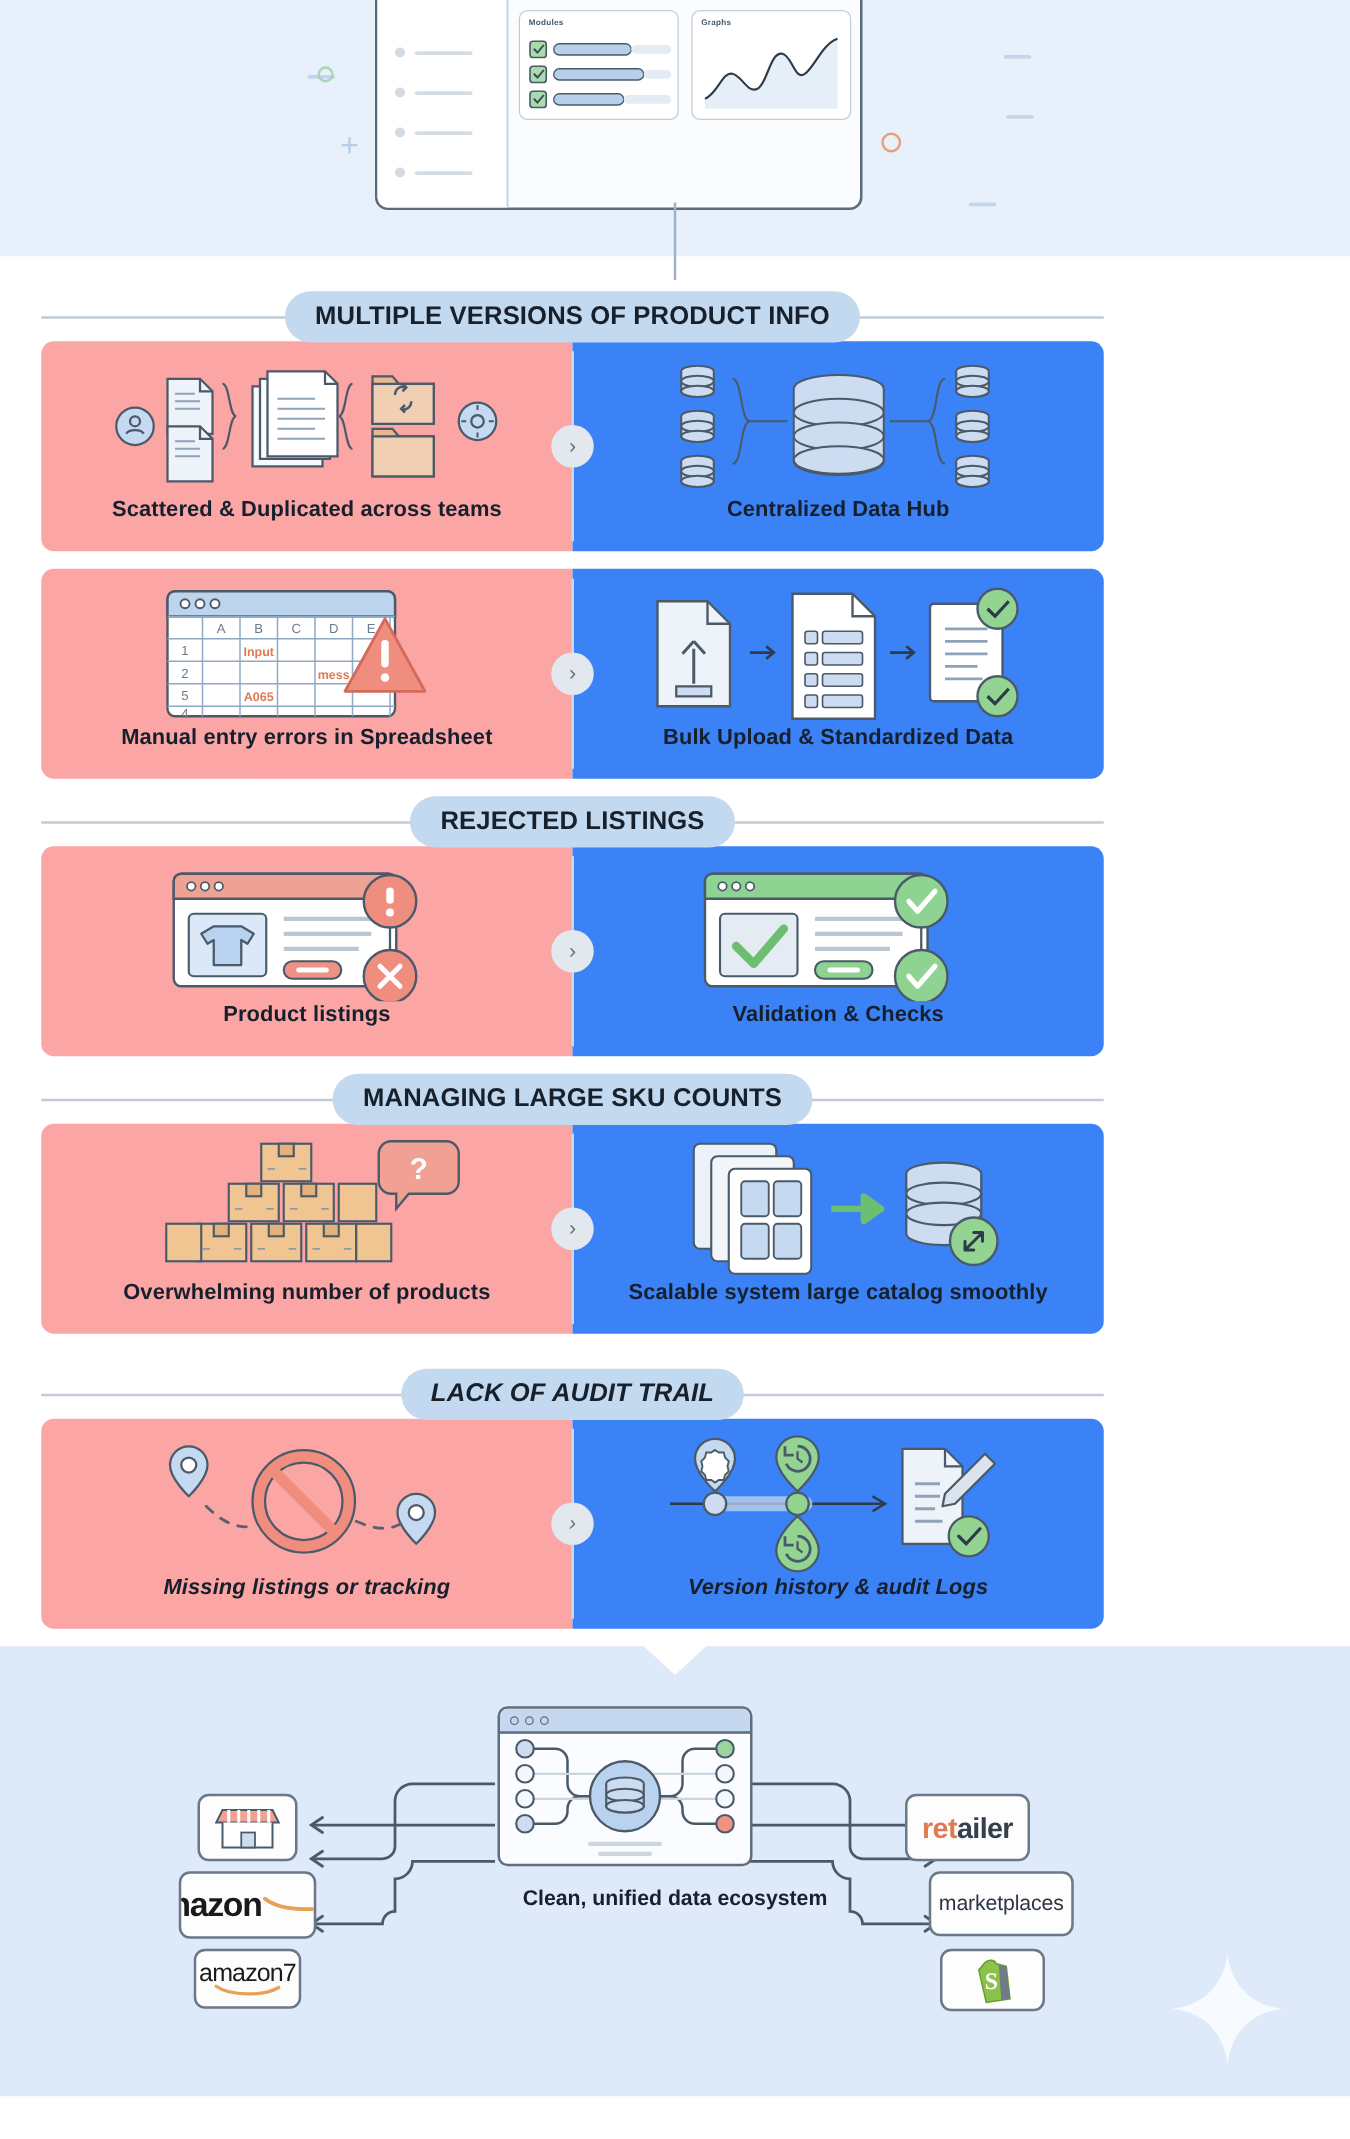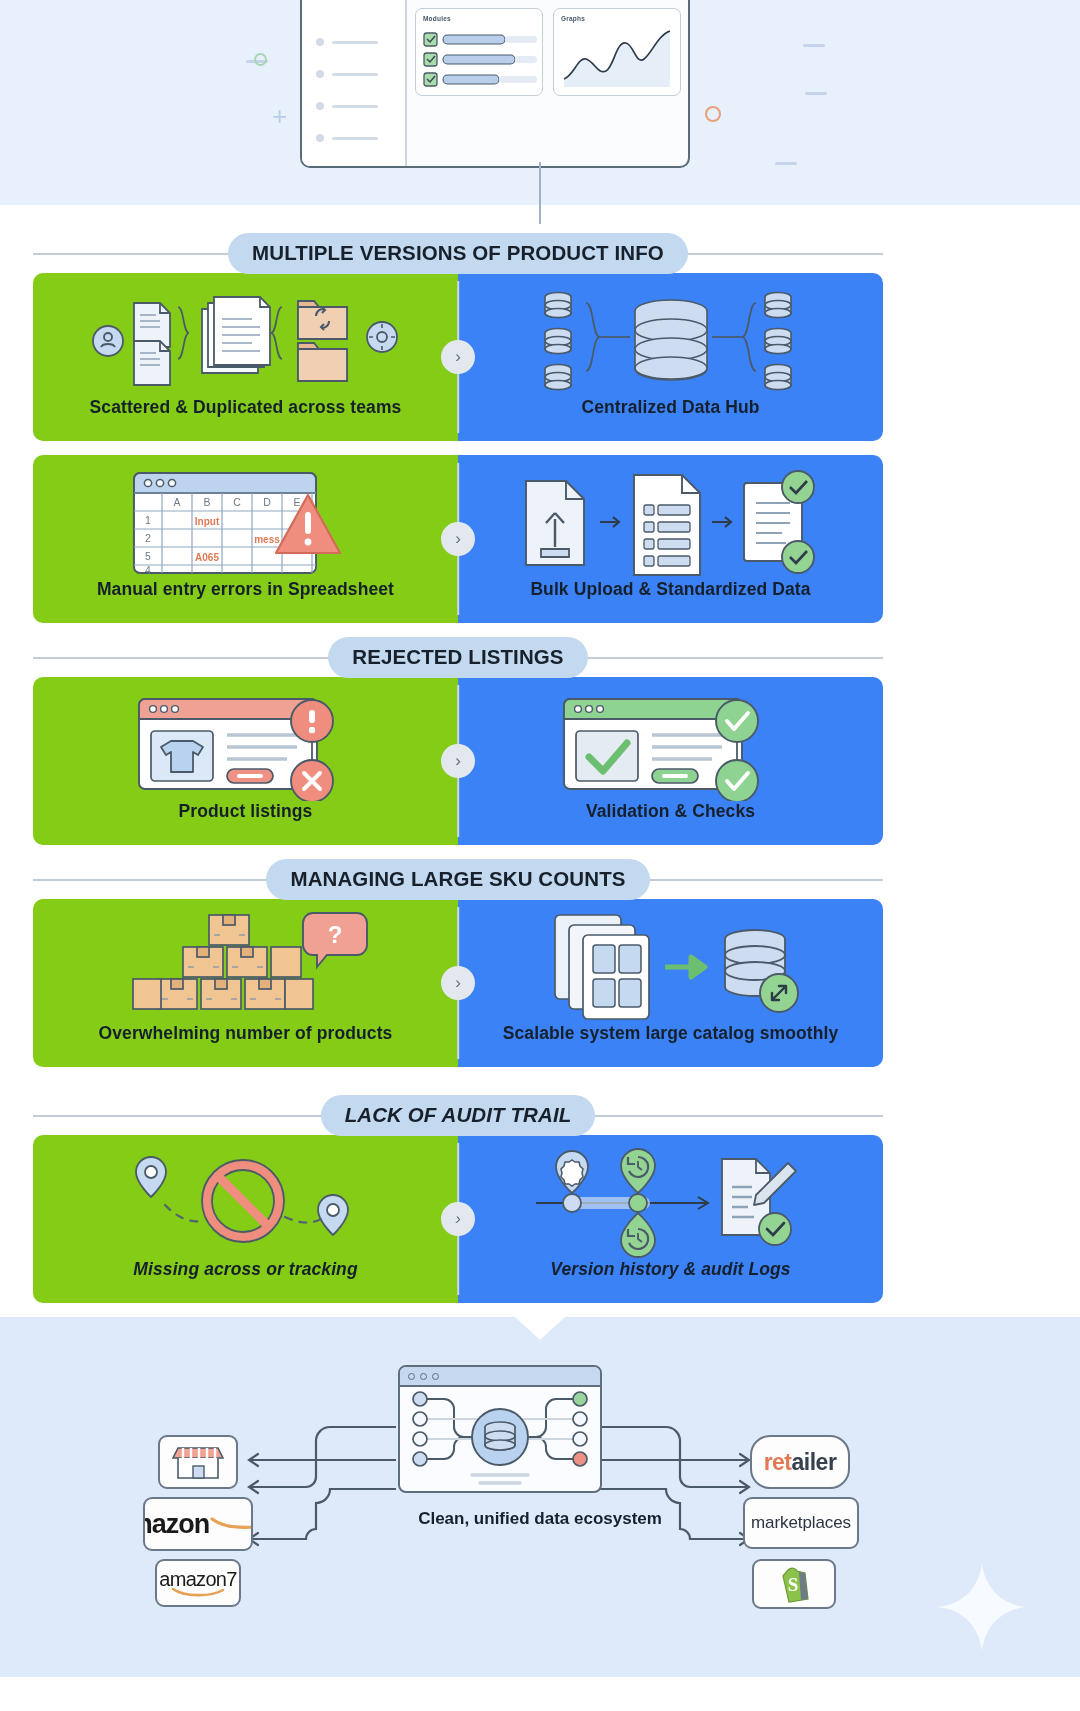--- a/index.html
+++ b/index.html
@@ -97,21 +97,21 @@
   }
   .panel {
     width: 50%;
     position: relative;
     display: flex;
     flex-direction: column;
     align-items: center;
     justify-content: flex-start;
     padding-top: 12px;
   }
-  .panel.problem { background: #84cc16; border-radius: 10px 0 0 10px; }
+  .panel.problem { background: #fca5a5; border-radius: 10px 0 0 10px; }
   .panel.solution { background: #3b82f6; border-radius: 0 10px 10px 0; }
   .panel-art {
     height: 112px;
     width: 100%;
     display: flex;
     align-items: center;
     justify-content: center;
   }
   .panel-caption {
     font-size: 17.5px;
@@ -587,21 +587,21 @@
               <path d="M44 58c14 14 26 18 38 16"></path>
               <path d="M164 70c14 6 24 8 36 2"></path>
             </g>
             <circle cx="122" cy="54" r="36" fill="none" stroke="#ef8d7e" stroke-width="9"></circle>
             <circle cx="122" cy="54" r="41" fill="none" stroke="#4a5a69" stroke-width="1.8"></circle>
             <circle cx="122" cy="54" r="31" fill="none" stroke="#4a5a69" stroke-width="1.8"></circle>
             <path d="M100 32l44 44" stroke="#ef8d7e" stroke-width="9" stroke-linecap="round"></path>
             <path d="M100 32l44 44" stroke="#4a5a69" stroke-width="0"></path>
           </svg>
         </div>
-        <div class="panel-caption">Missing across or tracking</div>
+        <div class="panel-caption">Missing listings or tracking</div>
       </div>
       <div class="panel solution">
         <div class="panel-art">
           <svg width="290" height="112" viewBox="0 0 290 112">
             <path d="M10 56h170M172 50l10 6-10 6" fill="none" stroke="#2e3b49" stroke-width="2"></path>
             <rect x="44" y="50" width="80" height="12" rx="6" fill="#cddcf0" opacity=".7"></rect>
             <g stroke="#4a5a69" stroke-width="1.8" fill="#c5d9f0">
               <path d="M46 4a16 16 0 0 1 16 16c0 12-16 26-16 26S30 32 30 20A16 16 0 0 1 46 4z"></path>
               <path d="M46 13l3 2h4l1 4 3 3-1 4 1 4-3 3-1 4h-4l-3 2-3-2h-4l-1-4-3-3 1-4-1-4 3-3 1-4h4z" fill="#fff" stroke-width="1.5"></path>
             </g>
@@ -677,21 +677,21 @@
     </div>
     <div class="logo-box" style="left:155px; top:242px; width:86px; height:48px;">
       <div style="display:flex; flex-direction:column; align-items:center;">
         <span class="logo-amazon-sm">amazon7</span>
         <svg class="smile" width="56" height="10" viewBox="0 0 56 10">
           <path d="M3 2c11 8 38 8 50 1" fill="none" stroke="#e6a155" stroke-width="2.6" stroke-linecap="round"></path>
         </svg>
       </div>
     </div>
 
-    <div class="logo-box" style="left:750px; top:118px; width:100px; height:54px;border-radius:20px;">
+    <div class="logo-box" style="left:724px; top:118px; width:100px; height:54px;">
       <span class="logo-retailer"><span class="ret">ret</span><span class="ailer">ailer</span></span>
     </div>
     <div class="logo-box" style="left:743px; top:180px; width:116px; height:52px;">
       <span class="logo-market">marketplaces</span>
     </div>
     <div class="logo-box" style="left:752px; top:242px; width:84px; height:50px;">
       <svg width="40" height="40" viewBox="0 0 40 40">
         <path d="M14 6c3-3 8-2 9 1l8 2 3 26-19 3-6-26z" fill="#8bc34a" stroke="#6a9a35" stroke-width="1.2"></path>
         <path d="M25 8l6 1 3 26-7 1z" fill="#6f7b85"></path>
         <text x="19" y="27" font-family="Liberation Serif, serif" font-size="19" font-weight="700" fill="#fff" text-anchor="middle">S</text>

